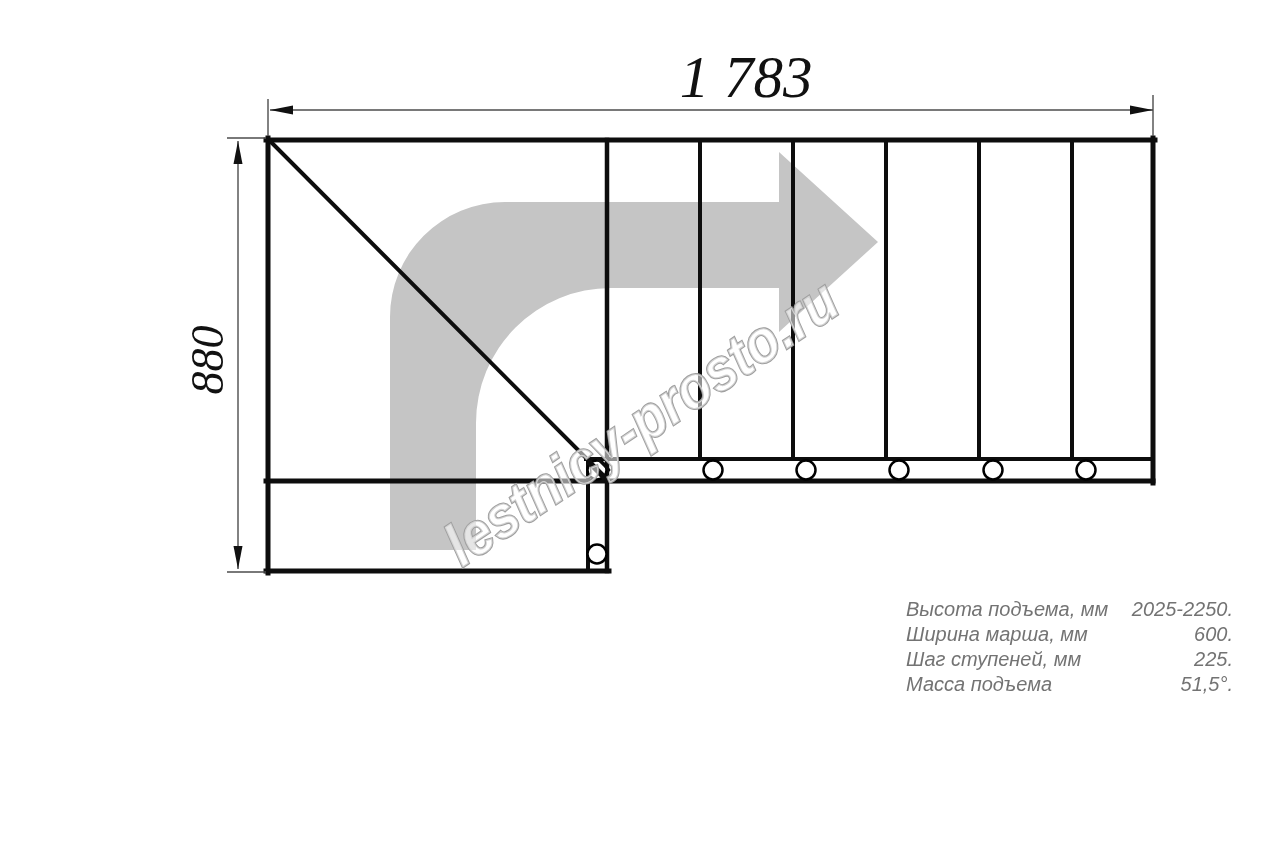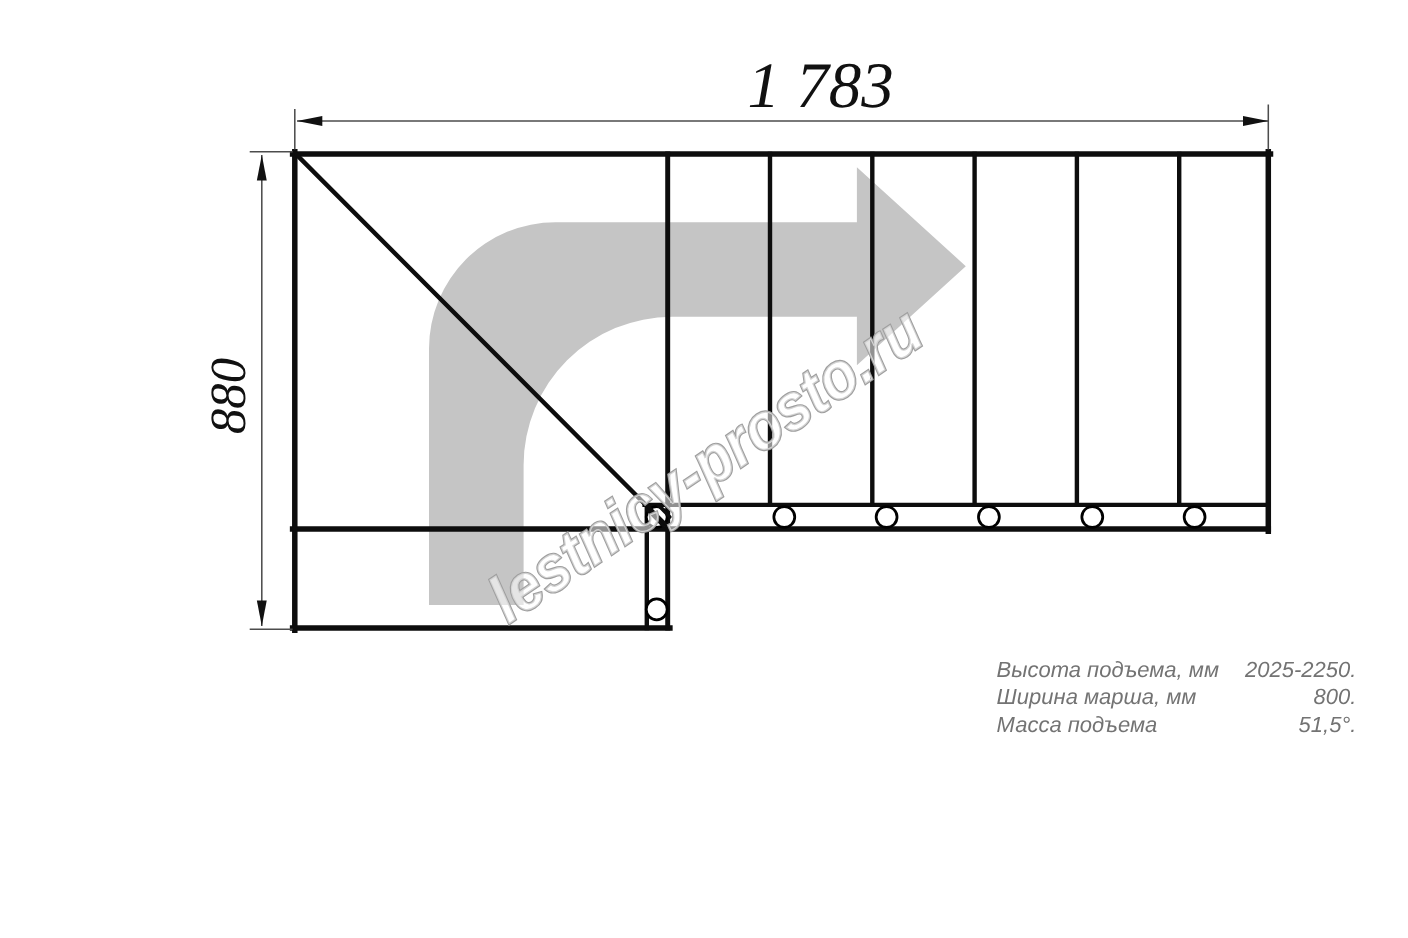--- a/index.html
+++ b/index.html
@@ -116,21 +116,25 @@
 
   <div class="dim-label dim-left">880</div>
 
   <div class="specs">
     <div class="row">
       <span class="lbl">Высота подъема, мм</span>
       <span class="val">2025-2250.</span>
     </div>
     <div class="row">
       <span class="lbl">Ширина марша, мм</span>
-      <span class="val">800.</span>
+      <span class="val">600.</span>
+    </div>
+    <div class="row">
+      <span class="lbl">Шаг ступеней, мм</span>
+      <span class="val">225.</span>
     </div>
     <div class="row">
       <span class="lbl">Масса подъема</span>
       <span class="val">51,5°.</span>
     </div>
   </div>
 
 </div>
 
 </body></html>

